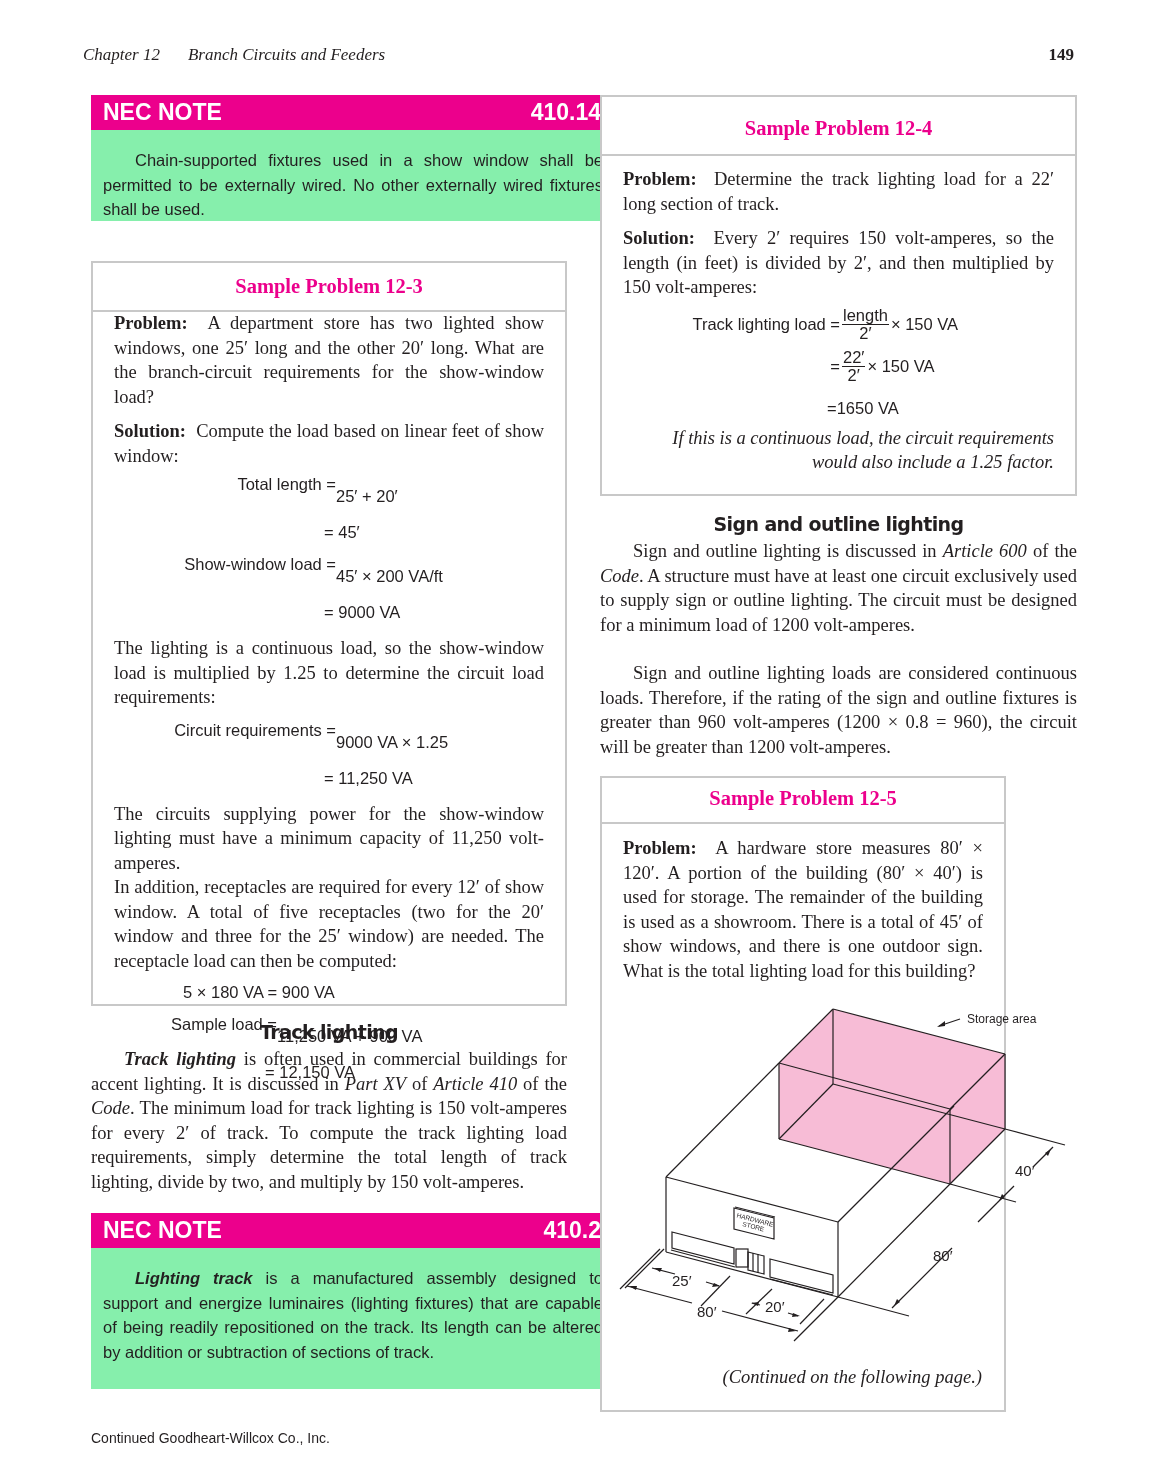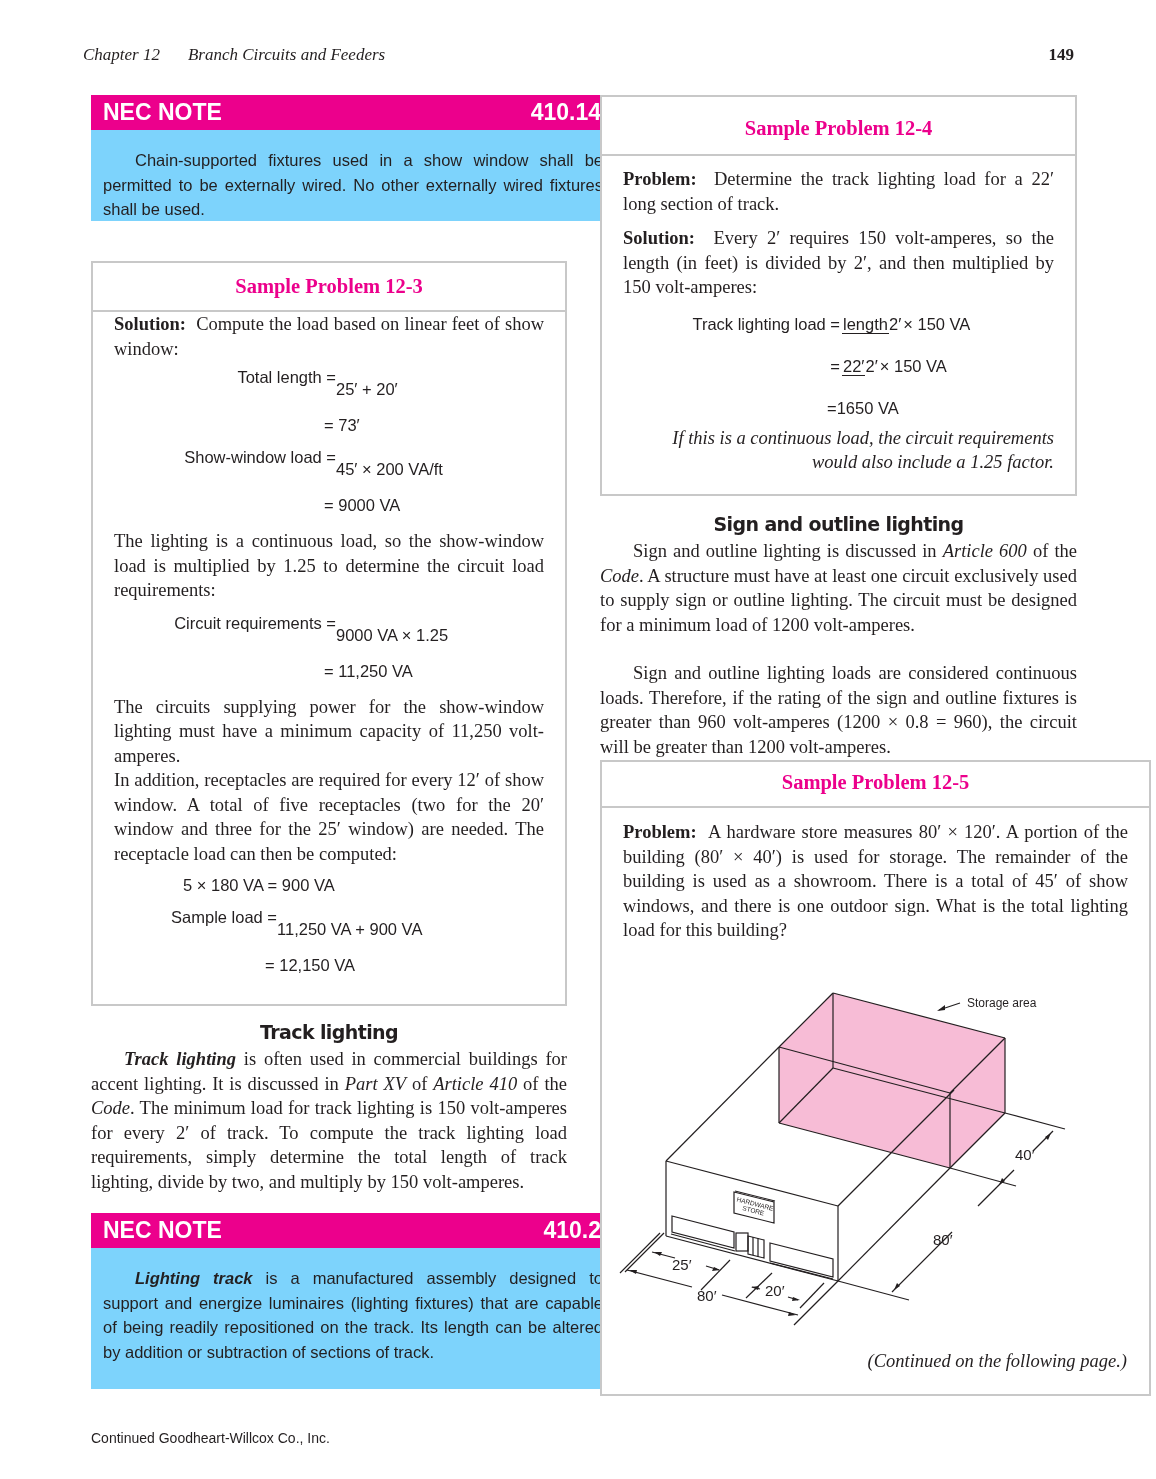--- a/index.html
+++ b/index.html
@@ -4,42 +4,42 @@
 <style>
   * { box-sizing: border-box; margin: 0; padding: 0; }
   html, body { width: 1156px; height: 1479px; background: #ffffff; }
   body { position: relative; font-family: "Liberation Serif", serif; color: #231f20; overflow: hidden; }
 
   .running-head { position: absolute; top: 45px; left: 83px; font-style: italic; font-size: 17px; }
   .running-head .sep { display: inline-block; width: 28px; }
   .page-number { position: absolute; top: 45px; right: 82px; font-weight: bold; font-size: 17px; }
 
   
-  .nec-note { position: absolute; left: 91px; width: 524px; background: #7dd3fc; }
+  .nec-note { position: absolute; left: 91px; width: 524px; background: #86efac; }
   .nec-head { background: #ec008c; color: #fff; font-family: "Liberation Sans", sans-serif; font-weight: bold; font-size: 23px; height: 35px; display: flex; justify-content: space-between; align-items: center; padding: 0 14px 0 12px; }
   .nec-body { font-family: "Liberation Sans", sans-serif; font-size: 16.5px; line-height: 24.5px; text-align: justify; padding: 18px 12px 12px 12px; color: #231f20; }
   .nec-body .indent { display: inline-block; width: 32px; }
 
   
   .sample-box { position: absolute; border: 2px solid #c8c8c8; background: #fff; }
   .sample-title { text-align: center; color: #ec008c; font-weight: bold; font-size: 20.5px; border-bottom: 2px solid #c8c8c8; }
   .sample-body { padding: 0 21px; font-size: 18.5px; line-height: 24.5px; text-align: justify; }
   .sample-body p { margin-bottom: 10px; }
   .sample-body b { font-weight: bold; }
 
   .eq { font-family: "Liberation Sans", sans-serif; font-size: 16.5px; line-height: 24px; position: relative; }
   .eq-row { display: flex; white-space: nowrap; }
   .eq-lhs { text-align: right; }
   .eq-rhs { text-align: left; margin-top: 12px; }
 
   .section-heading { position: absolute; font-family: "DejaVu Sans", sans-serif; font-weight: bold; font-size: 19px; letter-spacing: -0.6px; text-align: center; }
   .body-text { position: absolute; font-size: 18.5px; line-height: 24.5px; text-align: justify; }
   .body-text .indent { display: inline-block; width: 33px; }
 
-  .frac { display: inline-flex; align-items: center; vertical-align: middle; line-height: 17px; margin: 0 2px; }
+  .frac { display: inline-flex; flex-direction: column; align-items: center; vertical-align: middle; line-height: 17px; margin: 0 2px; }
   .frac .num { border-bottom: 1.3px solid #231f20; padding: 0 1px; }
 
   .footer { position: absolute; top: 1430px; left: 91px; font-family: "Liberation Sans", sans-serif; font-size: 14px; }
 </style>
 </head>
 <body>
 
 <div class="running-head">
   <span>Chapter 12</span><span class="sep"></span><span>Branch Circuits and Feeders</span>
 </div>
@@ -49,29 +49,30 @@
   <div class="nec-head">
     <span>NEC NOTE</span>
     <span>410.14</span>
   </div>
   <div class="nec-body"><span class="indent"></span><span>Chain-supported fixtures used in a show window shall be permitted to be externally wired. No other externally wired fixtures shall be used.</span></div>
 </div>
 
 <div class="sample-box" style="left:91px; top:261px; width:476px; height:745px;">
   <div class="sample-title" style="height:49px; line-height:46px;">Sample Problem 12-3</div>
   <div class="sample-body" style="padding-top:0px;">
+    <p style="margin-top:-1px;"><b>Problem:</b>&nbsp; <span>A department store has two lighted show windows, one 25′ long and the other 20′ long. What are the branch-circuit requirements for the show-window load?</span></p>
     <p style="margin-bottom:4px;"><b>Solution:</b>&nbsp; <span>Compute the load based on linear feet of show window:</span></p>
     <div class="eq" style="margin-bottom:8px;">
       <div class="eq-row">
           <span class="eq-lhs" style="width:222px;">Total length = </span>
           <span class="eq-rhs">25′ + 20′</span>
         </div>
       <div class="eq-row">
           <span style="width:222px; display:inline-block;"></span>
-          <span class="eq-rhs" style="margin-left:-12px;">= 73′</span>
+          <span class="eq-rhs" style="margin-left:-12px;">= 45′</span>
         </div>
     </div>
     <div class="eq" style="margin-bottom:12px;">
       <div class="eq-row">
           <span class="eq-lhs" style="width:222px;">Show-window load = </span>
           <span class="eq-rhs">45′ × 200 VA/ft</span>
         </div>
       <div class="eq-row">
           <span style="width:222px; display:inline-block;"></span>
           <span class="eq-rhs" style="margin-left:-12px;">= 9000 VA</span>
@@ -145,21 +146,21 @@
       </div>
     </div>
     <p style="margin-top:-4px; text-align:right;font-style:italic;">If this is a continuous load, the circuit requirements would also include a 1.25 factor.</p>
   </div>
 </div>
 
 <div class="section-heading" style="left:600px; top:513px; width:477px;">Sign and outline lighting</div>
 <div class="body-text" style="left:600px; top:539px; width:477px;"><span class="indent"></span><span>Sign and outline lighting is discussed in </span><i>Article 600</i><span> of the </span><i>Code</i><span>. A structure must have at least one circuit exclusively used to supply sign or outline lighting. The circuit must be designed for a minimum load of 1200 volt-amperes.</span></div>
 <div class="body-text" style="left:600px; top:661px; width:477px;"><span class="indent"></span><span>Sign and outline lighting loads are considered continuous loads. Therefore, if the rating of the sign and outline fixtures is greater than 960 volt-amperes (1200 × 0.8 = 960), the circuit will be greater than 1200 volt-amperes.</span></div>
 
-<div class="sample-box" style="left:600px; top:760px; width:551px; height:636px;">
+<div class="sample-box" style="left:600px; top:776px; width:406px; height:636px;">
   <div class="sample-title" style="height:46px; line-height:40px;">Sample Problem 12-5</div>
   <div class="sample-body" style="padding-top:12px;">
     <p><b>Problem:</b>&nbsp; <span>A hardware store measures 80′ × 120′. A portion of the building (80′ × 40′) is used for storage. The remainder of the building is used as a showroom. There is a total of 45′ of show windows, and there is one outdoor sign. What is the total lighting load for this building?</span></p>
   </div>
 
   <svg width="473" height="420" viewBox="0 0 473 420" style="position:absolute; left:0; top:218px;" font-family="Liberation Sans, sans-serif">
 
     <g stroke="#231f20" stroke-width="1.2" fill="none">
 
       <polygon points="231,13 403,58 403,133 348,188 177,143 177,67" fill="#f7bcd6" stroke="none"></polygon>

